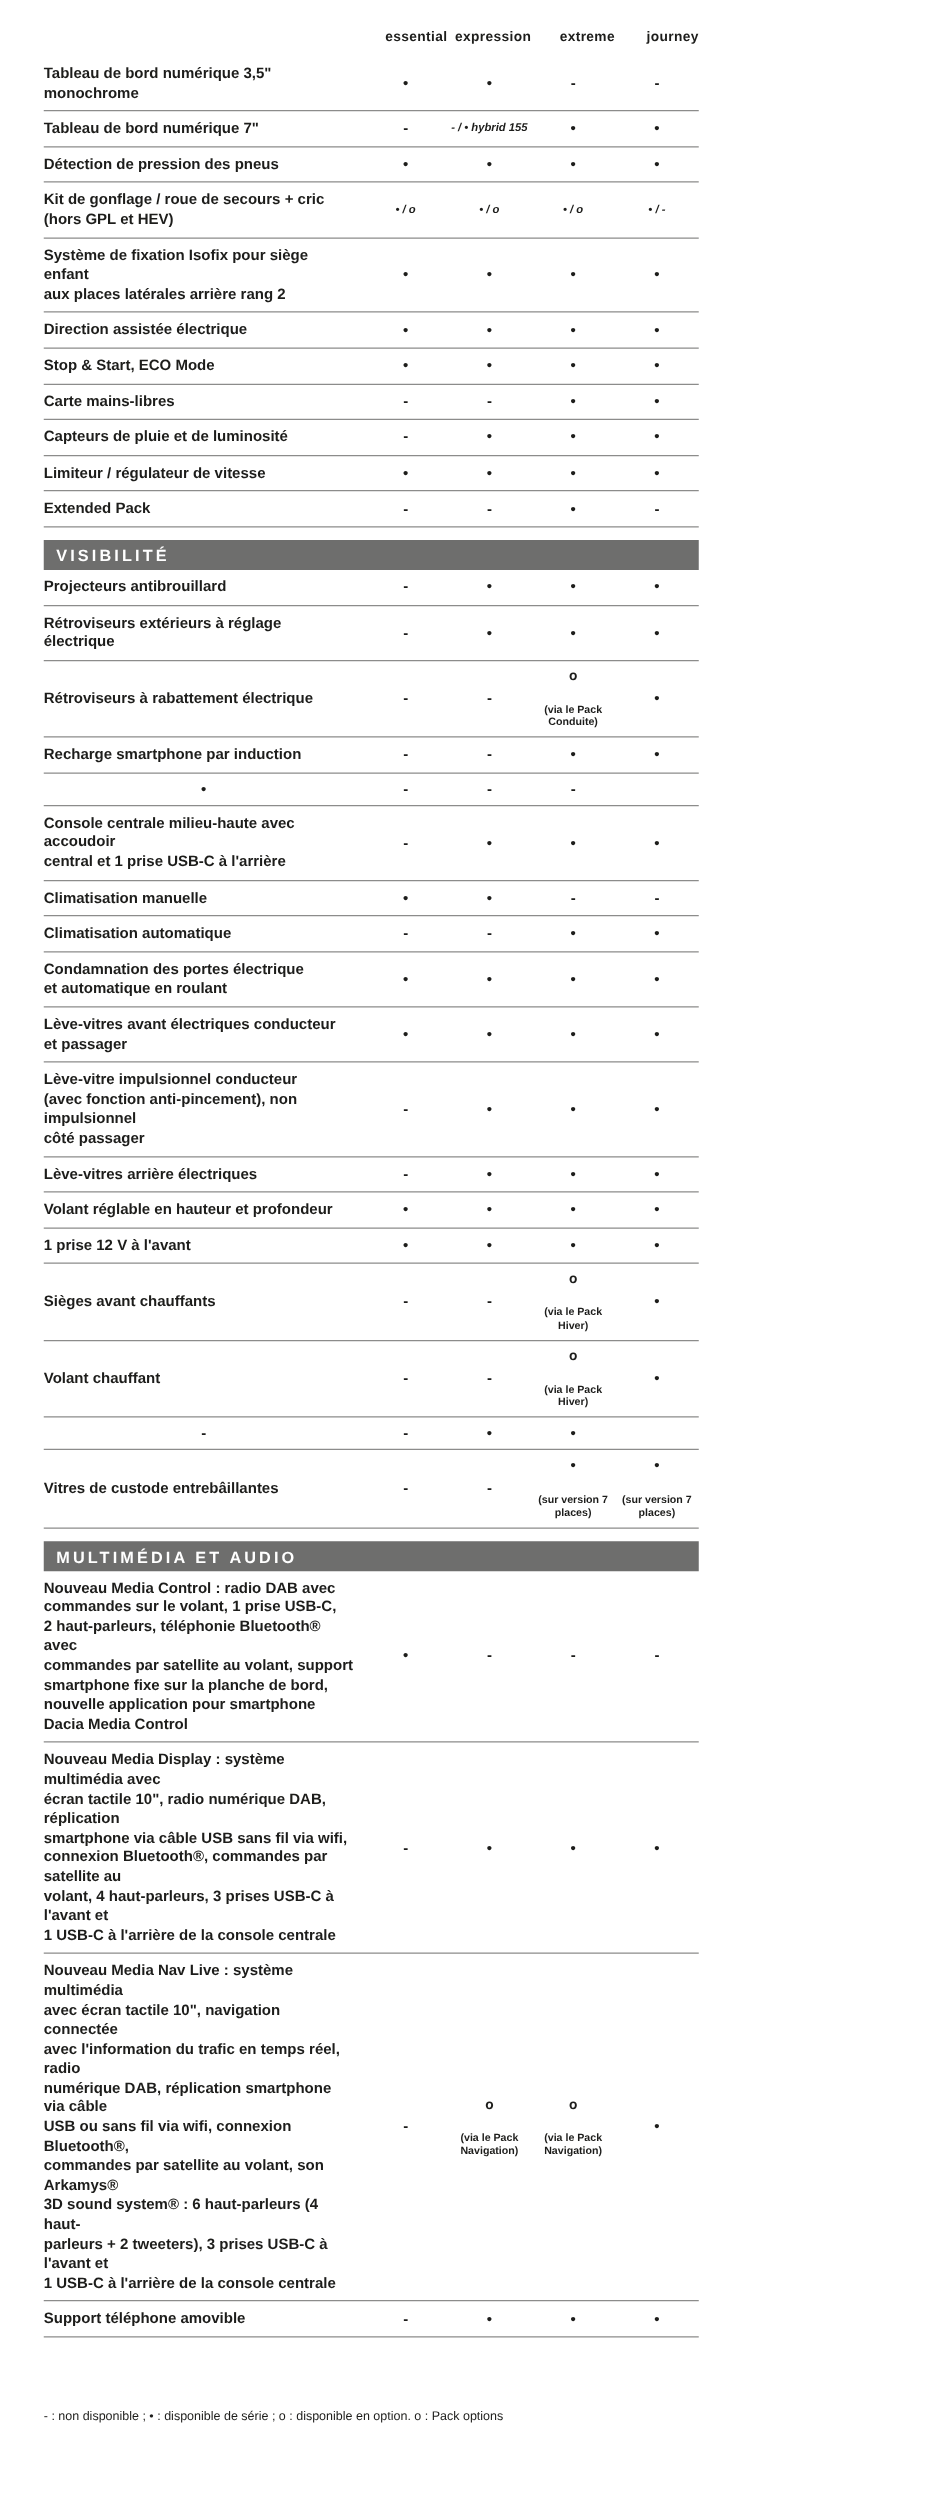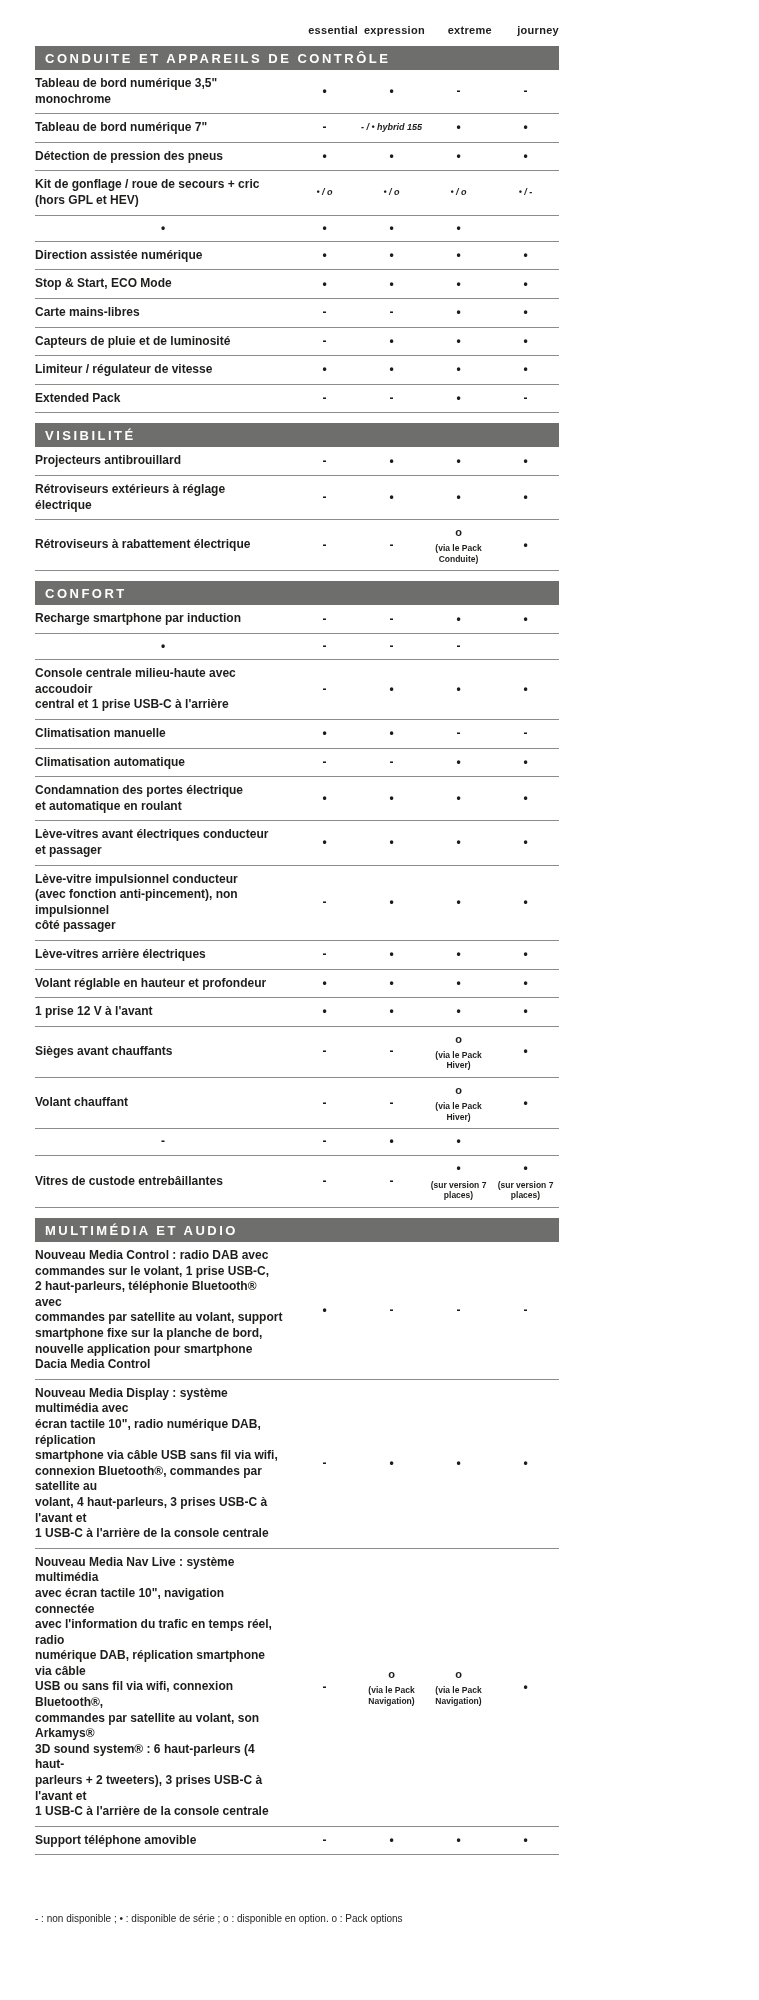--- a/index.html
+++ b/index.html
@@ -49,39 +49,38 @@
     flex-direction: column;
     align-items: center;
     justify-content: center;
     text-align: center;
     align-self: center;
   }
   .sym { font-weight: 700; line-height: 1.1; }
   .bullet, .dash { font-size: 12px; }
   .opt { font-size: 11px; }
   .combo { font-size: 9px; white-space: nowrap; font-style: italic; }
-  .note { font-size: 8.5px; font-weight: 700; line-height: 1.25; margin-top: 5px; }
+  .note { font-size: 8.5px; font-weight: 700; line-height: 1.25; margin-top: 15px; }
 
   .legend { font-size: 10px; font-weight: 400; margin: 58px 0 0 0; }
 </style>
 </head>
 <body>
 
 <div class="content">
 
   <div class="col-headers" id="col-headers">
     <div></div>
   <div class="col-h">essential</div>
       <div class="col-h">expression</div>
       <div class="col-h">extreme</div>
       <div class="col-h">journey</div>
     </div>
 
   <div id="sections">
-      <div class="section-bar">CONDUITE ET APPAREILS DE CONTRÔLE</div>
       <div class="row">
         <div class="label">Tableau de bord numérique 3,5" monochrome</div>
         <div class="cell">
           <span class="sym bullet">•</span>
         </div>
         <div class="cell">
           <span class="sym bullet">•</span>
         </div>
         <div class="cell">
           <span class="sym dash">-</span>
@@ -130,35 +129,37 @@
           <span class="sym combo">• / o</span>
         </div>
         <div class="cell">
           <span class="sym combo">• / o</span>
         </div>
         <div class="cell">
           <span class="sym combo">• / -</span>
         </div>
       </div>
       <div class="row">
-        <div class="cell">
-          <span class="sym bullet">•</span>
-        </div>
-        <div class="cell">
-          <span class="sym bullet">•</span>
-        </div>
-        <div class="cell">
-          <span class="sym bullet">•</span>
-        </div>
-        <div class="cell">
-          <span class="sym bullet">•</span>
-        </div>
-      </div>
-      <div class="row">
-        <div class="label">Direction assistée numérique</div>
+        <div class="label">Système de fixation Isofix pour siège enfant
+aux places latérales arrière rang 2</div>
+        <div class="cell">
+          <span class="sym bullet">•</span>
+        </div>
+        <div class="cell">
+          <span class="sym bullet">•</span>
+        </div>
+        <div class="cell">
+          <span class="sym bullet">•</span>
+        </div>
+        <div class="cell">
+          <span class="sym bullet">•</span>
+        </div>
+      </div>
+      <div class="row">
+        <div class="label">Direction assistée électrique</div>
         <div class="cell">
           <span class="sym bullet">•</span>
         </div>
         <div class="cell">
           <span class="sym bullet">•</span>
         </div>
         <div class="cell">
           <span class="sym bullet">•</span>
         </div>
         <div class="cell">
@@ -280,21 +281,20 @@
           <span class="sym dash">-</span>
         </div>
         <div class="cell">
           <span class="sym opt">o</span>
           <span class="note">(via le Pack Conduite)</span>
         </div>
         <div class="cell">
           <span class="sym bullet">•</span>
         </div>
       </div>
-      <div class="section-bar">CONFORT</div>
       <div class="row">
         <div class="label">Recharge smartphone par induction</div>
         <div class="cell">
           <span class="sym dash">-</span>
         </div>
         <div class="cell">
           <span class="sym dash">-</span>
         </div>
         <div class="cell">
           <span class="sym bullet">•</span>

